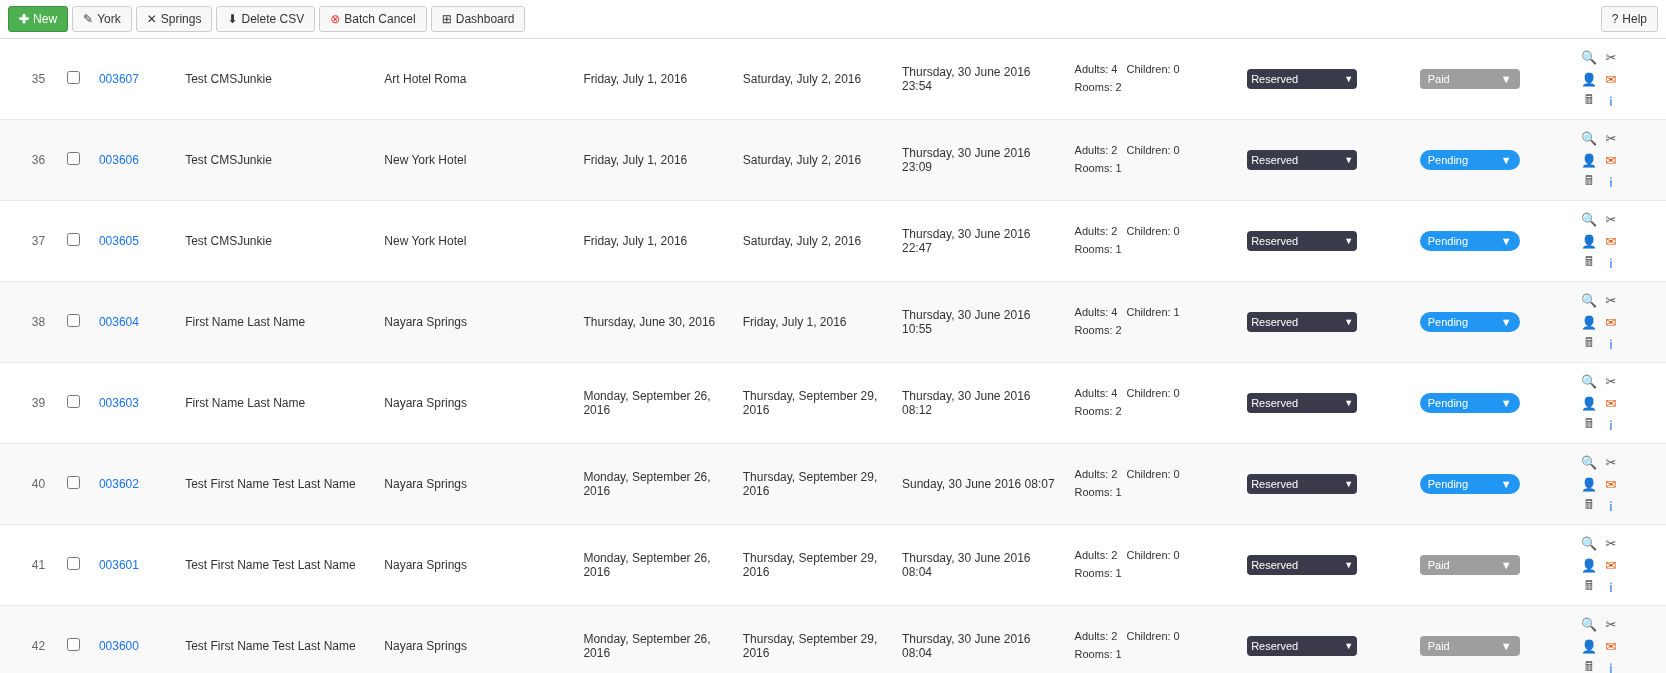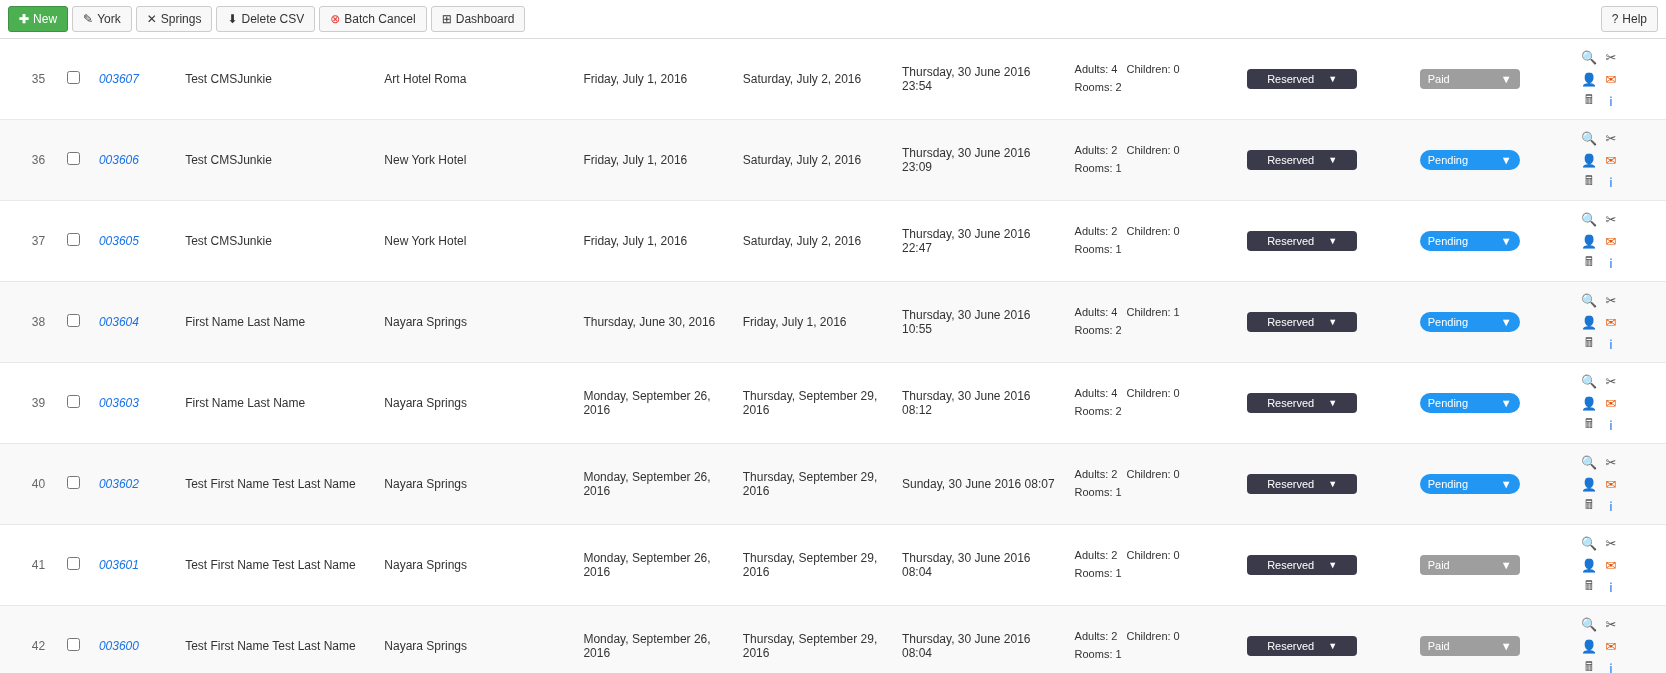--- a/index.html
+++ b/index.html
@@ -48,39 +48,39 @@
     tr { border-bottom: 1px solid #e8e8e8; }
     tr:nth-child(even) { background: #f9f9f9; }
     tr:nth-child(odd) { background: #fff; }
     td {
       padding: 8px 6px;
       vertical-align: middle;
       font-size: 12px;
     }
     .col-num { width: 40px; text-align: right; color: #666; padding-right: 8px; }
     .col-check { width: 30px; text-align: center; }
-    .col-id { width: 65px; font-style: italic; }
+    .col-id { width: 65px; }
     .col-name { width: 150px; }
     .col-hotel { width: 150px; }
     .col-checkin { width: 120px; }
     .col-checkout { width: 120px; }
     .col-created { width: 130px; }
     .col-guests { width: 130px; margin-left: 44px; }
     .col-status { width: 130px; }
     .col-payment { width: 120px; }
     .col-actions { width: 70px; }
 
     .booking-id { color: #1a73e8; cursor: pointer; text-decoration: none; }
 
     
     .status-btn {
       display: inline-flex;
       align-items: center;
       justify-content: space-between;
-      padding: 4px 20px;
+      padding: 4px 4px;
       border-radius: 4px;
       background: #3a3a4a;
       color: #fff;
       font-size: 11px;
       border: none;
       cursor: pointer;
       width: 110px;
     }
     .status-btn .arrow { font-size: 9px; margin-left: 6px; }
 

